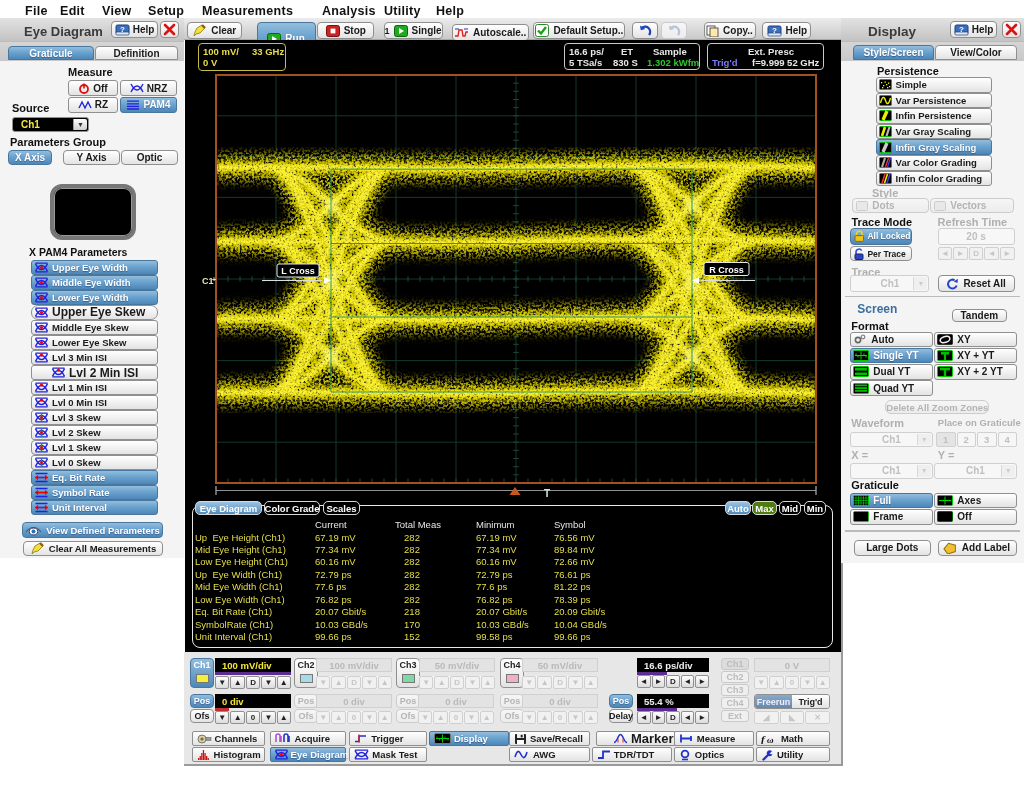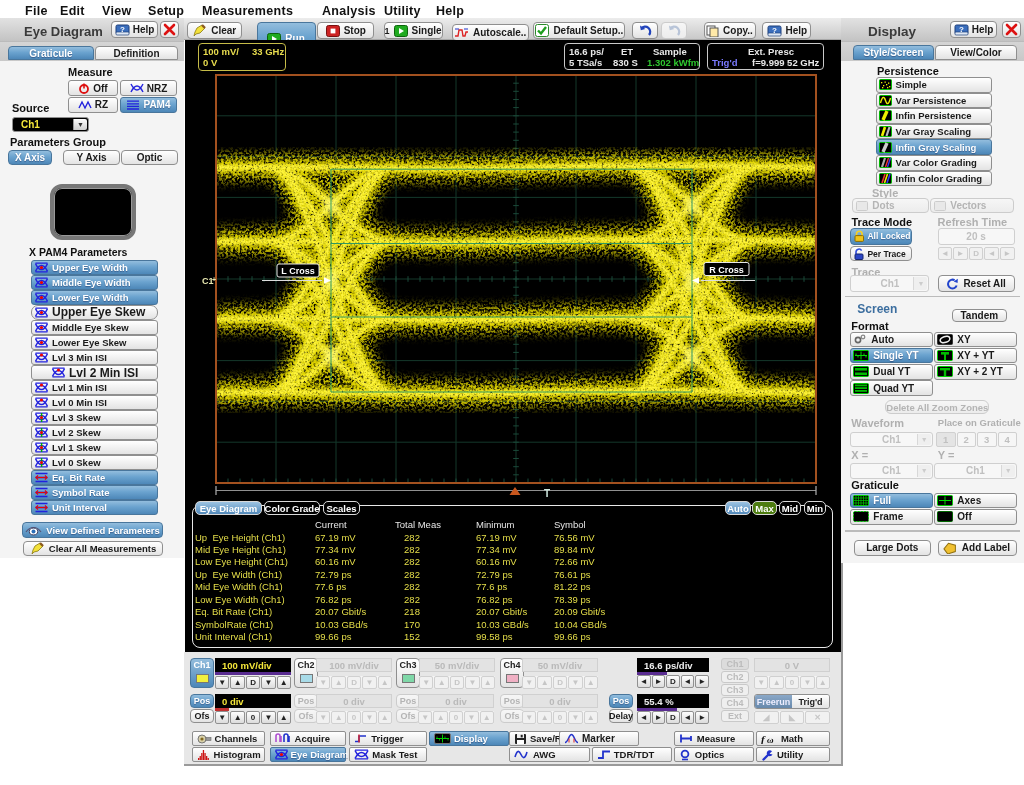--- a/index.html
+++ b/index.html
@@ -732,21 +732,21 @@
       <rect x="0.5" y="0.5" width="16" height="10" rx="1.5" fill="#000" stroke="#777"></rect>
       <path d="M2,5.5 H15 M8.5,1.5 V9.5" stroke="#0c0" stroke-width="1"></path>
       <path d="M3,5.5 v-2 M5.5,5.5 v2 M11,5.5 v-2 M14,5.5 v2" stroke="#0c0" stroke-width=".8"></path>
     </svg>Display</div>
 <div class="btn" style="left:509px;top:731px;width:80.8px;height:15px;gap:3px;border-radius:2px;justify-content:flex-start;padding-left:4px;font-size:9.5px"><svg width="13" height="12" viewBox="0 0 13 12" style="flex:none;">
       <rect x="1" y="1" width="11" height="10" rx="1" fill="#222"></rect>
       <rect x="3" y="1" width="7" height="4" fill="#eee"></rect>
       <rect x="6.7" y="1.8" width="2" height="2.6" fill="#222"></rect>
       <rect x="3" y="7" width="7" height="4" fill="#fff"></rect>
     </svg>Save/Recall</div>
-<div class="btn" style="left:559px;top:731px;width:80.1px;height:15px;gap:3px;border-radius:2px;justify-content:flex-start;padding-left:4px;font-size:10px"><svg width="15" height="11" viewBox="0 0 15 11" style="flex:none;">
+<div class="btn" style="left:596px;top:731px;width:80.1px;height:15px;gap:3px;border-radius:2px;justify-content:flex-start;padding-left:16px;font-size:13px"><svg width="15" height="11" viewBox="0 0 15 11" style="flex:none;">
       <path d="M1,9.5 C4,9.5 5,1.5 7.5,1.5 C10,1.5 11,9.5 14,9.5" stroke="#2233cc" stroke-width="1.5" fill="none"></path>
       <path d="M5,9.5 v-4 M10,9.5 v-4" stroke="#d22" stroke-width="1"></path>
     </svg>Marker</div>
 <div class="btn" style="left:673.8px;top:731px;width:80.1px;height:15px;gap:3px;border-radius:2px;justify-content:flex-start;padding-left:4px;font-size:9.5px"><svg width="15" height="11" viewBox="0 0 15 11" style="flex:none;">
       <path d="M2,1.5 V9.5 M2,5.5 H12 M12,3 V8" stroke="#2233cc" stroke-width="1.8" fill="none"></path>
     </svg>Measure</div>
 <div class="btn" style="left:755.9px;top:731px;width:74.1px;height:15px;gap:3px;border-radius:2px;justify-content:flex-start;padding-left:4px;font-size:9.5px"><svg width="17" height="11" viewBox="0 0 17 11" style="flex:none;">
       <text x="0" y="9.5" font-size="11" font-style="italic" font-weight="bold" fill="#111" font-family="Liberation Serif">f</text>
       <text x="6" y="9.5" font-size="9" font-style="italic" font-weight="bold" fill="#111" font-family="Liberation Serif">ω</text>
     </svg>Math</div>

